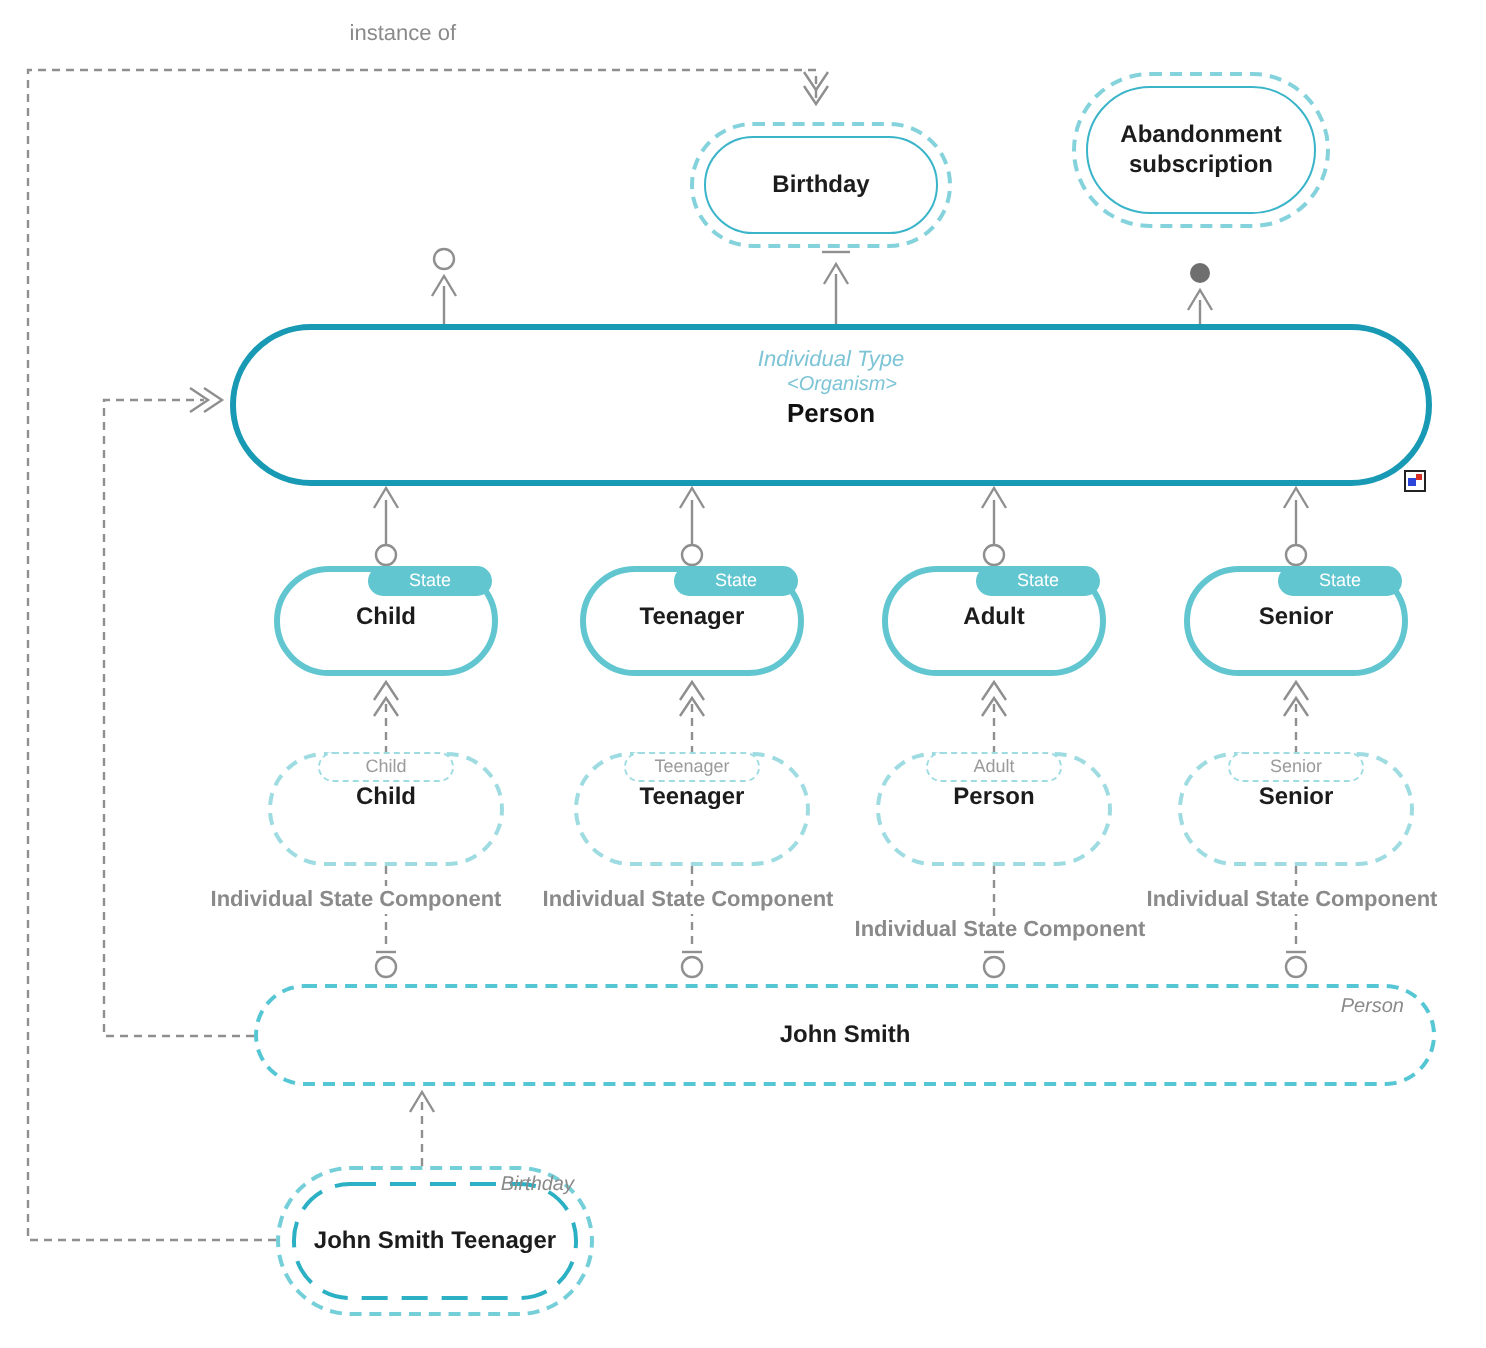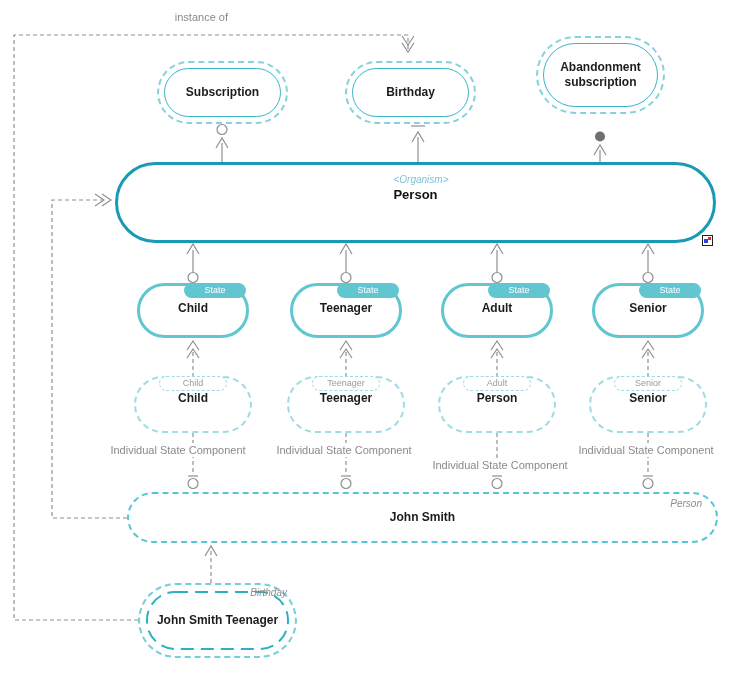--- a/index.html
+++ b/index.html
@@ -31,21 +31,21 @@
   .indiv-badge{position:absolute;top:-2px;left:50%;transform:translateX(-50%);
     width:66px;height:13px;line-height:13px;background:#fff;color:#9b9b9b;
     font-size:9px;text-align:center;border:1.5px dashed #9edce2;border-radius:999px;}
   .indiv-name{margin-top:13px;}
   
   .js-node{border:2px dashed #55c6d3;display:flex;align-items:center;justify-content:center;}
   .corner-label{position:absolute;font-style:italic;font-size:10px;color:#8a8a8a;}
   
   .jsb-node{border:2px dashed #74cfd9;display:flex;align-items:center;justify-content:center;}
   .comp-label{position:absolute;z-index:3;font-size:11px;color:#8a8a8a;background:#fff;
-    text-align:center;width:170px;padding:1px 0;}
+    text-align:center;width:170px;padding:1px 0;font-weight:bold;}
   .free-label{position:absolute;z-index:3;font-size:11px;color:#8a8a8a;text-align:right;}
   
   .ole-icon{position:absolute;left:702px;top:235px;width:9px;height:9px;z-index:3;
     border:1px solid #222;background:#fff;}
   .ole-blue{position:absolute;left:1px;top:3px;width:4px;height:4px;background:#2b46d9;}
   .ole-red{position:absolute;left:5px;top:1px;width:3px;height:3px;background:#d93025;}
 </style>
 </head>
 <body>
 
@@ -113,37 +113,33 @@
         <line x1="643" y1="476" x2="653" y2="476"></line>
         <circle cx="648" cy="483.5" r="5" fill="#fff"></circle>
 
       <line x1="211" y1="551" x2="211" y2="583" stroke-dasharray="4,3"></line>
       <polyline points="205,556 211,546 217,556"></polyline>
     </g>
   </svg>
 
   <div class="free-label" style="left:158px;top:11px;width:70px;">instance of</div>
 
-  <div class="node stadium type-node" style="left:157px;top:61px;width:131px;height:63px;">
-    <div class="type-inner stadium">
-      <span class="node-label">Subscription</span>
-    </div>
-  </div>
   <div class="node stadium type-node" style="left:345px;top:61px;width:131px;height:63px;">
     <div class="type-inner stadium">
       <span class="node-label">Birthday</span>
     </div>
   </div>
   <div class="node stadium type-node" style="left:536px;top:36px;width:129px;height:78px;">
     <div class="type-inner stadium">
       <span class="node-label" style="width:92px;">Abandonment subscription</span>
     </div>
   </div>
 
   <div class="node stadium person-node" style="left:115px;top:162px;width:601px;height:81px;">
+    <div class="stereo">Individual Type</div>
     <div class="stereo2">&lt;Organism&gt;</div>
     <div class="person-name">Person</div>
   </div>
   <div class="ole-icon">
     <div class="ole-blue"></div>
     <div class="ole-red"></div>
   </div>
 
   <div class="node stadium state-node" style="left:137px;top:283px;width:112px;height:55px;">
     <div class="state-badge stadium">State</div>

